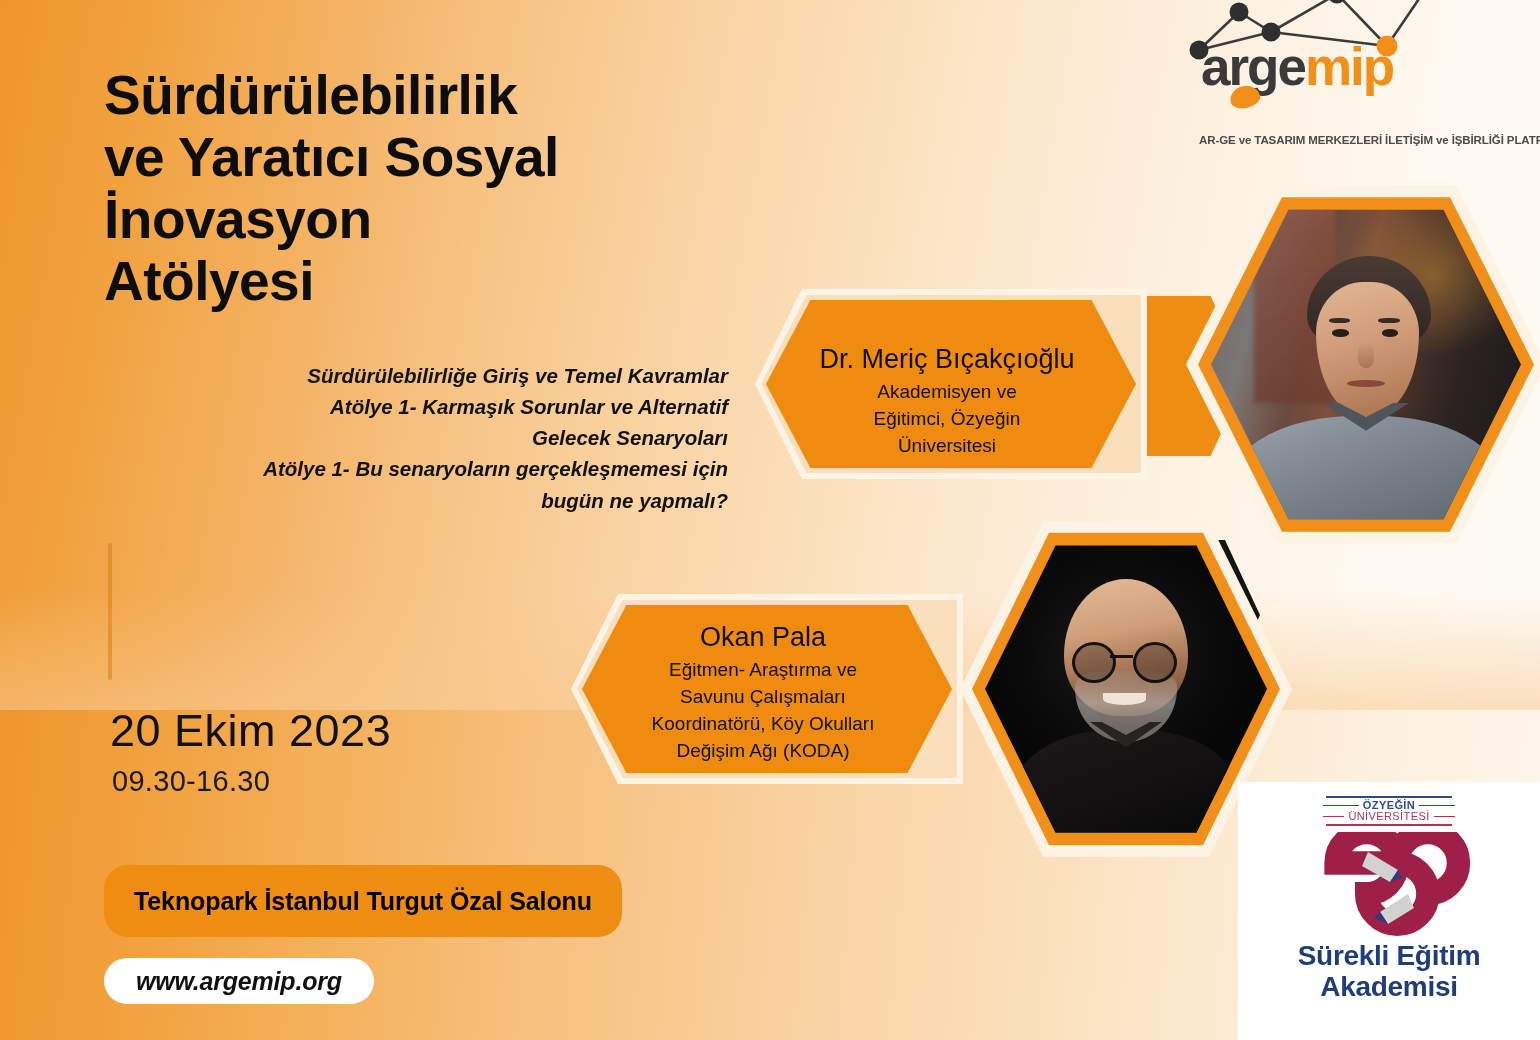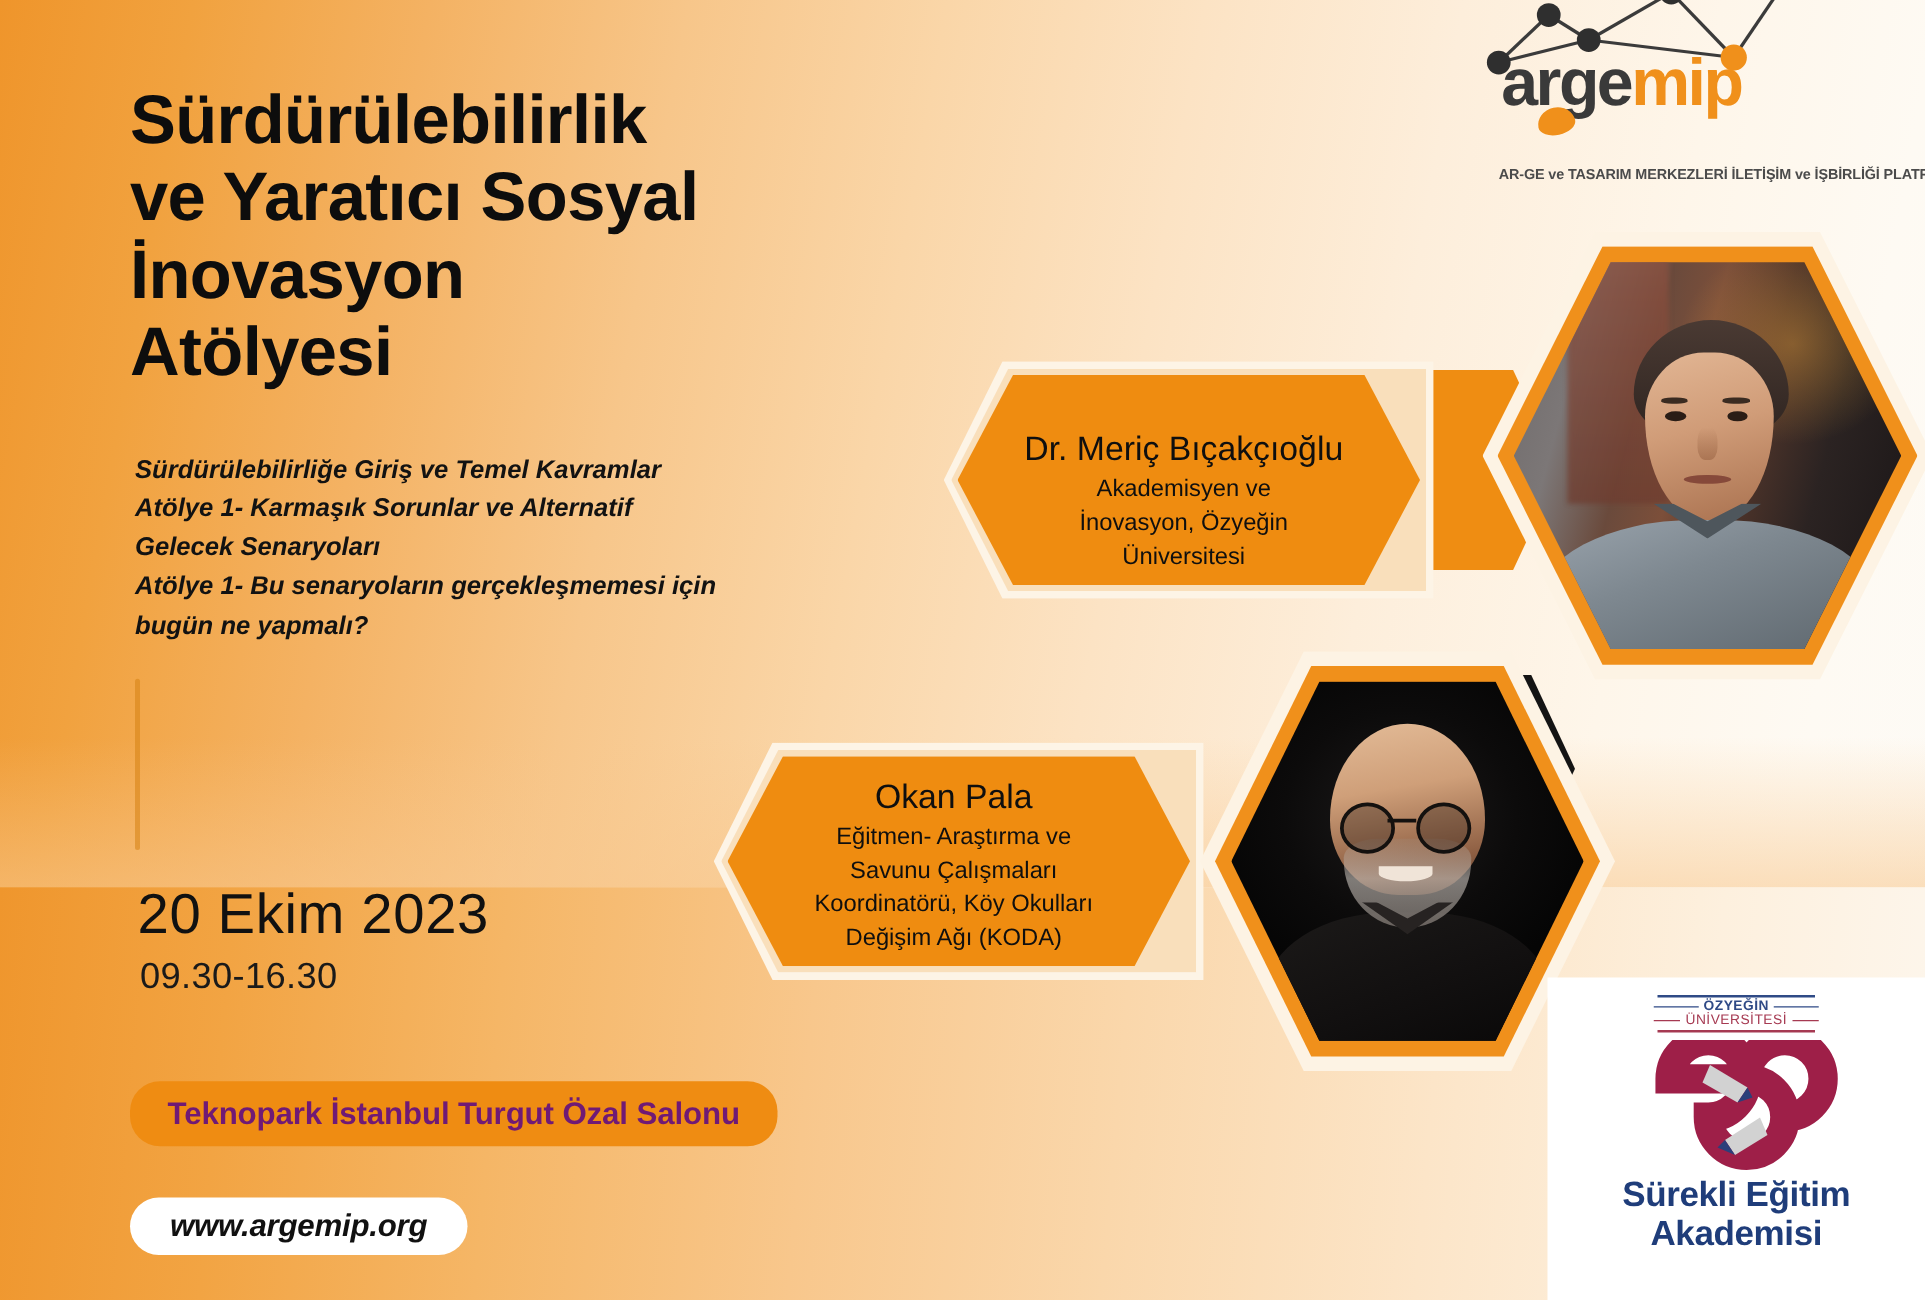--- a/index.html
+++ b/index.html
@@ -119,20 +119,21 @@
   .subtitle {
     position: absolute;
     left: 108px;
     top: 360px;
     width: 620px;
     font-size: 20.5px;
     font-weight: bold;
     font-style: italic;
     color: #121212;
     line-height: 1.52;
+    text-align: right;
   }
 
   .accent-line {
     position: absolute;
     left: 108px;
     top: 543px;
     width: 4px;
     height: 137px;
     background: rgba(214,129,18,0.55);
     border-radius: 2px;
@@ -155,26 +156,26 @@
     color: #1a1a1a;
     letter-spacing: 0.3px;
   }
 
   
   .venue-pill {
     position: absolute;
     left: 104px;
     top: 865px;
     height: 44px;
-    padding: 4px 30px;
+    padding: 14px 30px;
     display: flex;
     align-items: center;
     background: #ef8c12;
     border-radius: 24px;
-    color: #701a75;
+    color: #000000;
     font-size: 25px;
     font-weight: bold;
     letter-spacing: -0.1px;
     white-space: nowrap;
   }
   .web-pill {
     position: absolute;
     left: 104px;
     top: 958px;
     height: 46px;
@@ -523,21 +524,21 @@
 
   <div class="hex-frag" id="frag-a"></div>
   <div class="hex-frag" id="frag-b"></div>
 
   <div class="banner-wrap" id="banner-meric">
     <div class="banner-outline"></div>
     <div class="banner-outline-inner"></div>
     <div class="banner">
       <div class="sp-name">Dr. Meriç Bıçakçıoğlu</div>
       <div class="sp-role">Akademisyen ve</div>
-      <div class="sp-role">İnovasyon, Özyeğin</div>
+      <div class="sp-role">Eğitimci, Özyeğin</div>
       <div class="sp-role">Üniversitesi</div>
     </div>
   </div>
 
   <div class="banner-wrap" id="banner-okan">
     <div class="banner-outline"></div>
     <div class="banner-outline-inner"></div>
     <div class="banner">
       <div class="sp-name">Okan Pala</div>
       <div class="sp-role">Eğitmen- Araştırma ve</div>

